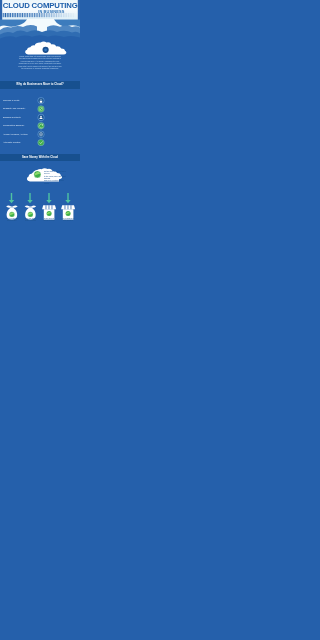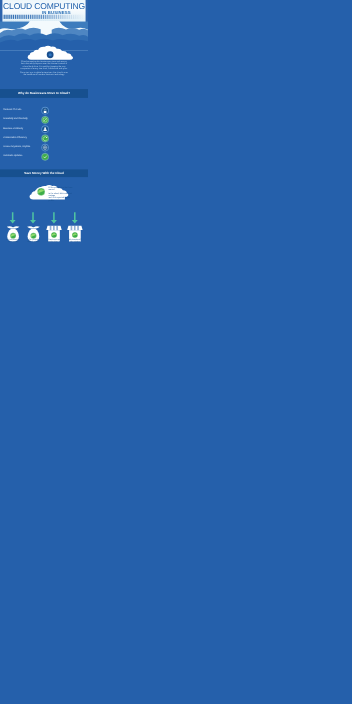--- a/index.html
+++ b/index.html
@@ -56,21 +56,21 @@
         <rect x="0" y="0" width="1.0" height="4.2" fill="#fff"></rect>
       </pattern>
       <mask id="dashmask">
         <rect x="0" y="0" width="80" height="6" fill="url(#dashpat)"></rect>
       </mask>
     </defs>
     <rect x="2.6" y="0" width="75" height="6" fill="url(#dashfade)" mask="url(#dashmask)"></rect>
   </svg>
 
   <div style="position:absolute;left:2.8px;top:1.2px;color:#1d5eaa;white-space:nowrap;
-              font-size:7.75px;font-weight:normal;letter-spacing:-0.15px;line-height:9px;">CLOUD COMPUTING</div>
+              font-size:7.75px;font-weight:bold;letter-spacing:-0.15px;line-height:9px;">CLOUD COMPUTING</div>
   <div style="position:absolute;left:38.2px;top:9.8px;color:#2a6fb5;white-space:nowrap;
               font-size:3.9px;font-weight:bold;letter-spacing:0.12px;line-height:4.6px;">IN BUSINESS</div>
 
   <svg width="80" height="20" viewBox="0 0 80 20" style="top:41px">
     <path d="M28 13.4 Q25.6 13.4 25.2 11.6 Q24.8 9.4 27 8.8 Q27.4 6.2 30.2 6.2 Q31.6 4 34.6 4.4
              Q36 1.2 40.6 1.6 Q43.4 -0.4 46.6 1.4 Q50 0.6 51.6 3.4 Q55 2.8 56.4 5.4
              Q60 5 61.2 7.4 Q64.6 7.4 65 9.8 Q66.8 10.6 66.2 12.2 Q65.6 13.4 63.4 13.4 Z" fill="#ffffff"></path>
     <circle cx="45.6" cy="8.8" r="3.1" fill="#1b4f8e"></circle>
     <circle cx="45.6" cy="8.8" r="1.4" fill="#2f77c2"></circle>
   </svg>

